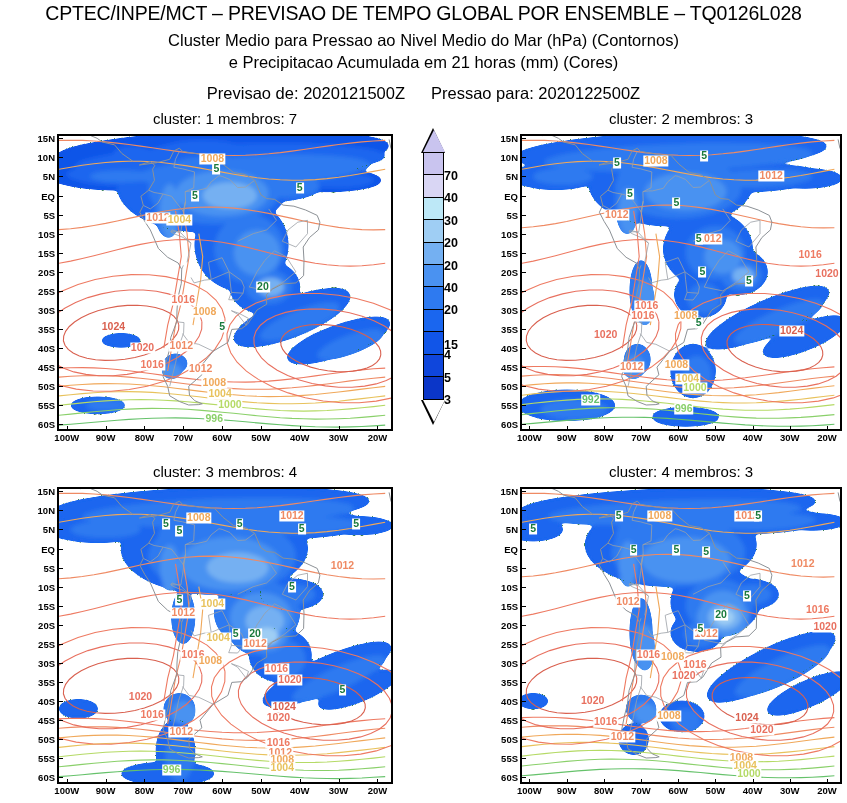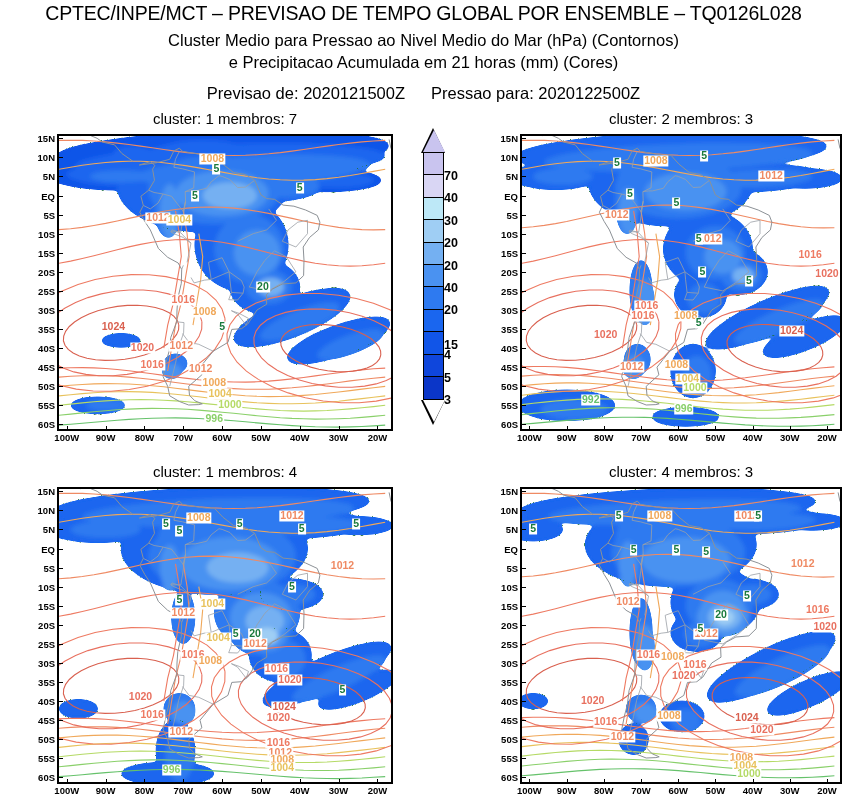--- a/index.html
+++ b/index.html
@@ -437,21 +437,21 @@
     <div class="xlab" style="left: 678.211px; top: 432px;">60W</div>
     <div class="tickv" style="left: 678.211px; top: 426px;"></div>
     <div class="xlab" style="left: 715.404px; top: 432px;">50W</div>
     <div class="tickv" style="left: 715.404px; top: 426px;"></div>
     <div class="xlab" style="left: 752.596px; top: 432px;">40W</div>
     <div class="tickv" style="left: 752.596px; top: 426px;"></div>
     <div class="xlab" style="left: 789.789px; top: 432px;">30W</div>
     <div class="tickv" style="left: 789.789px; top: 426px;"></div>
     <div class="xlab" style="left: 826.982px; top: 432px;">20W</div>
     <div class="tickv" style="left: 826.982px; top: 426px;"></div>
-    <div class="ptitle" style="left: 26px; top: 463px; width: 398px;">cluster: 1   membros: 4</div>
+    <div class="ptitle" style="left: 26px; top: 463px; width: 398px;">cluster: 3   membros: 4</div>
     <div class="panel" style="left: 57px; top: 487px; width: 336px; height: 297px;">
       <div class="mapclip">
         <svg width="332" height="293" style="position: absolute; left: 0px; top: 0px;">
           <defs>
             <filter id="bl2" x="-20%" y="-20%" width="140%" height="140%">
               <feGaussianBlur stdDeviation="2.2"></feGaussianBlur>
               <feComponentTransfer>
                 <feFuncA type="linear" slope="9" intercept="-3.2"></feFuncA>
               </feComponentTransfer>
             </filter>

